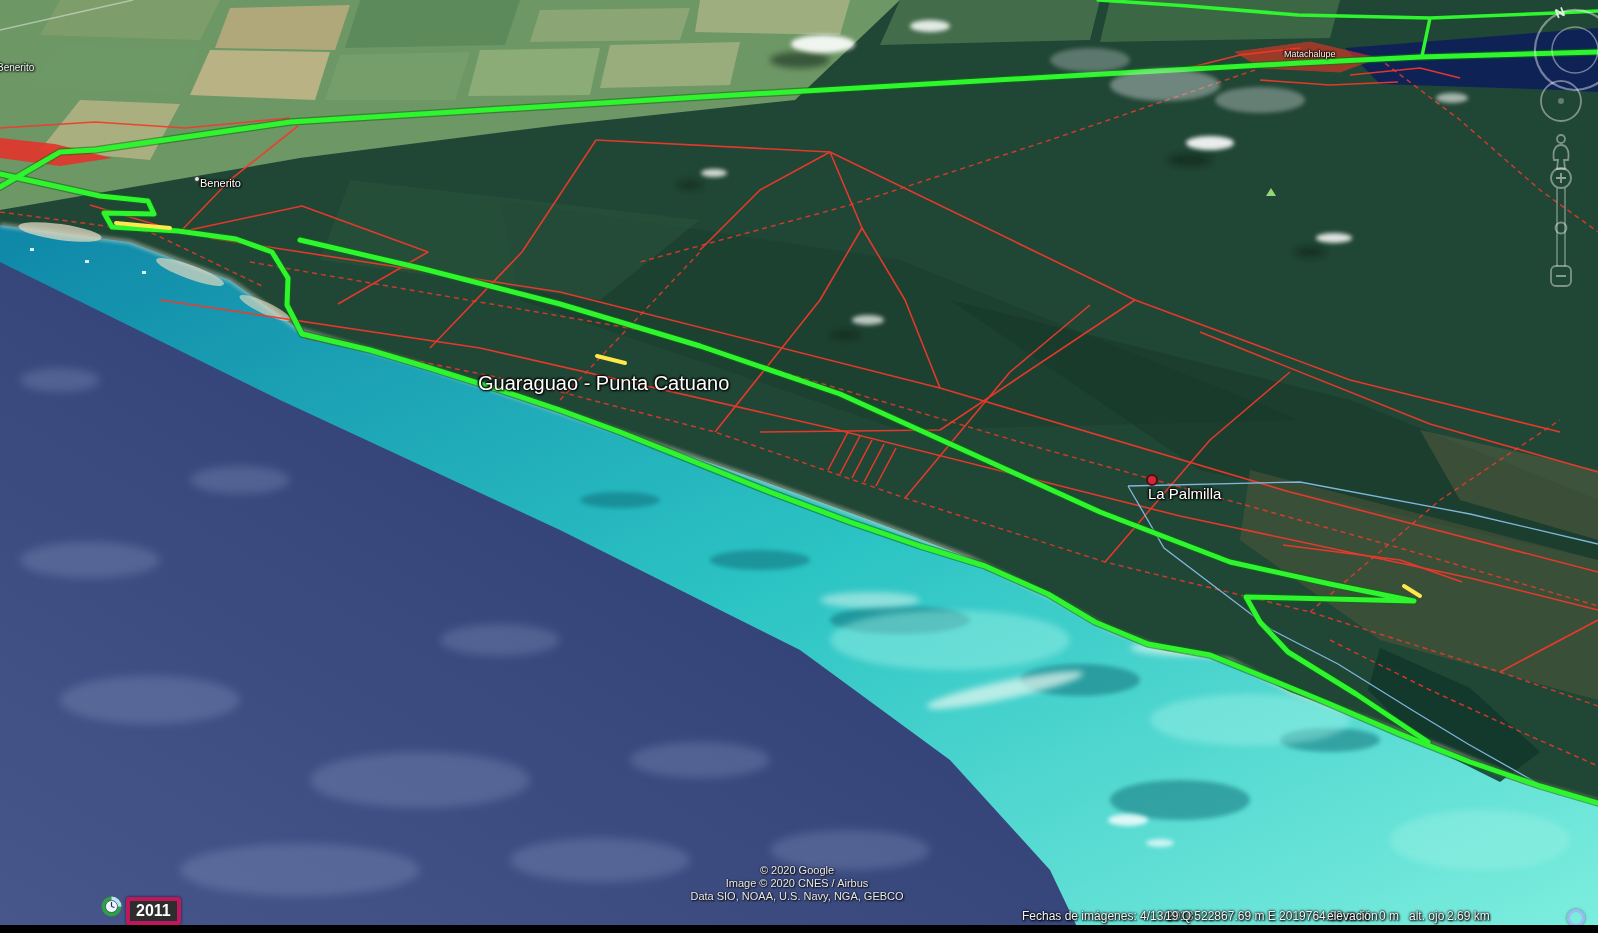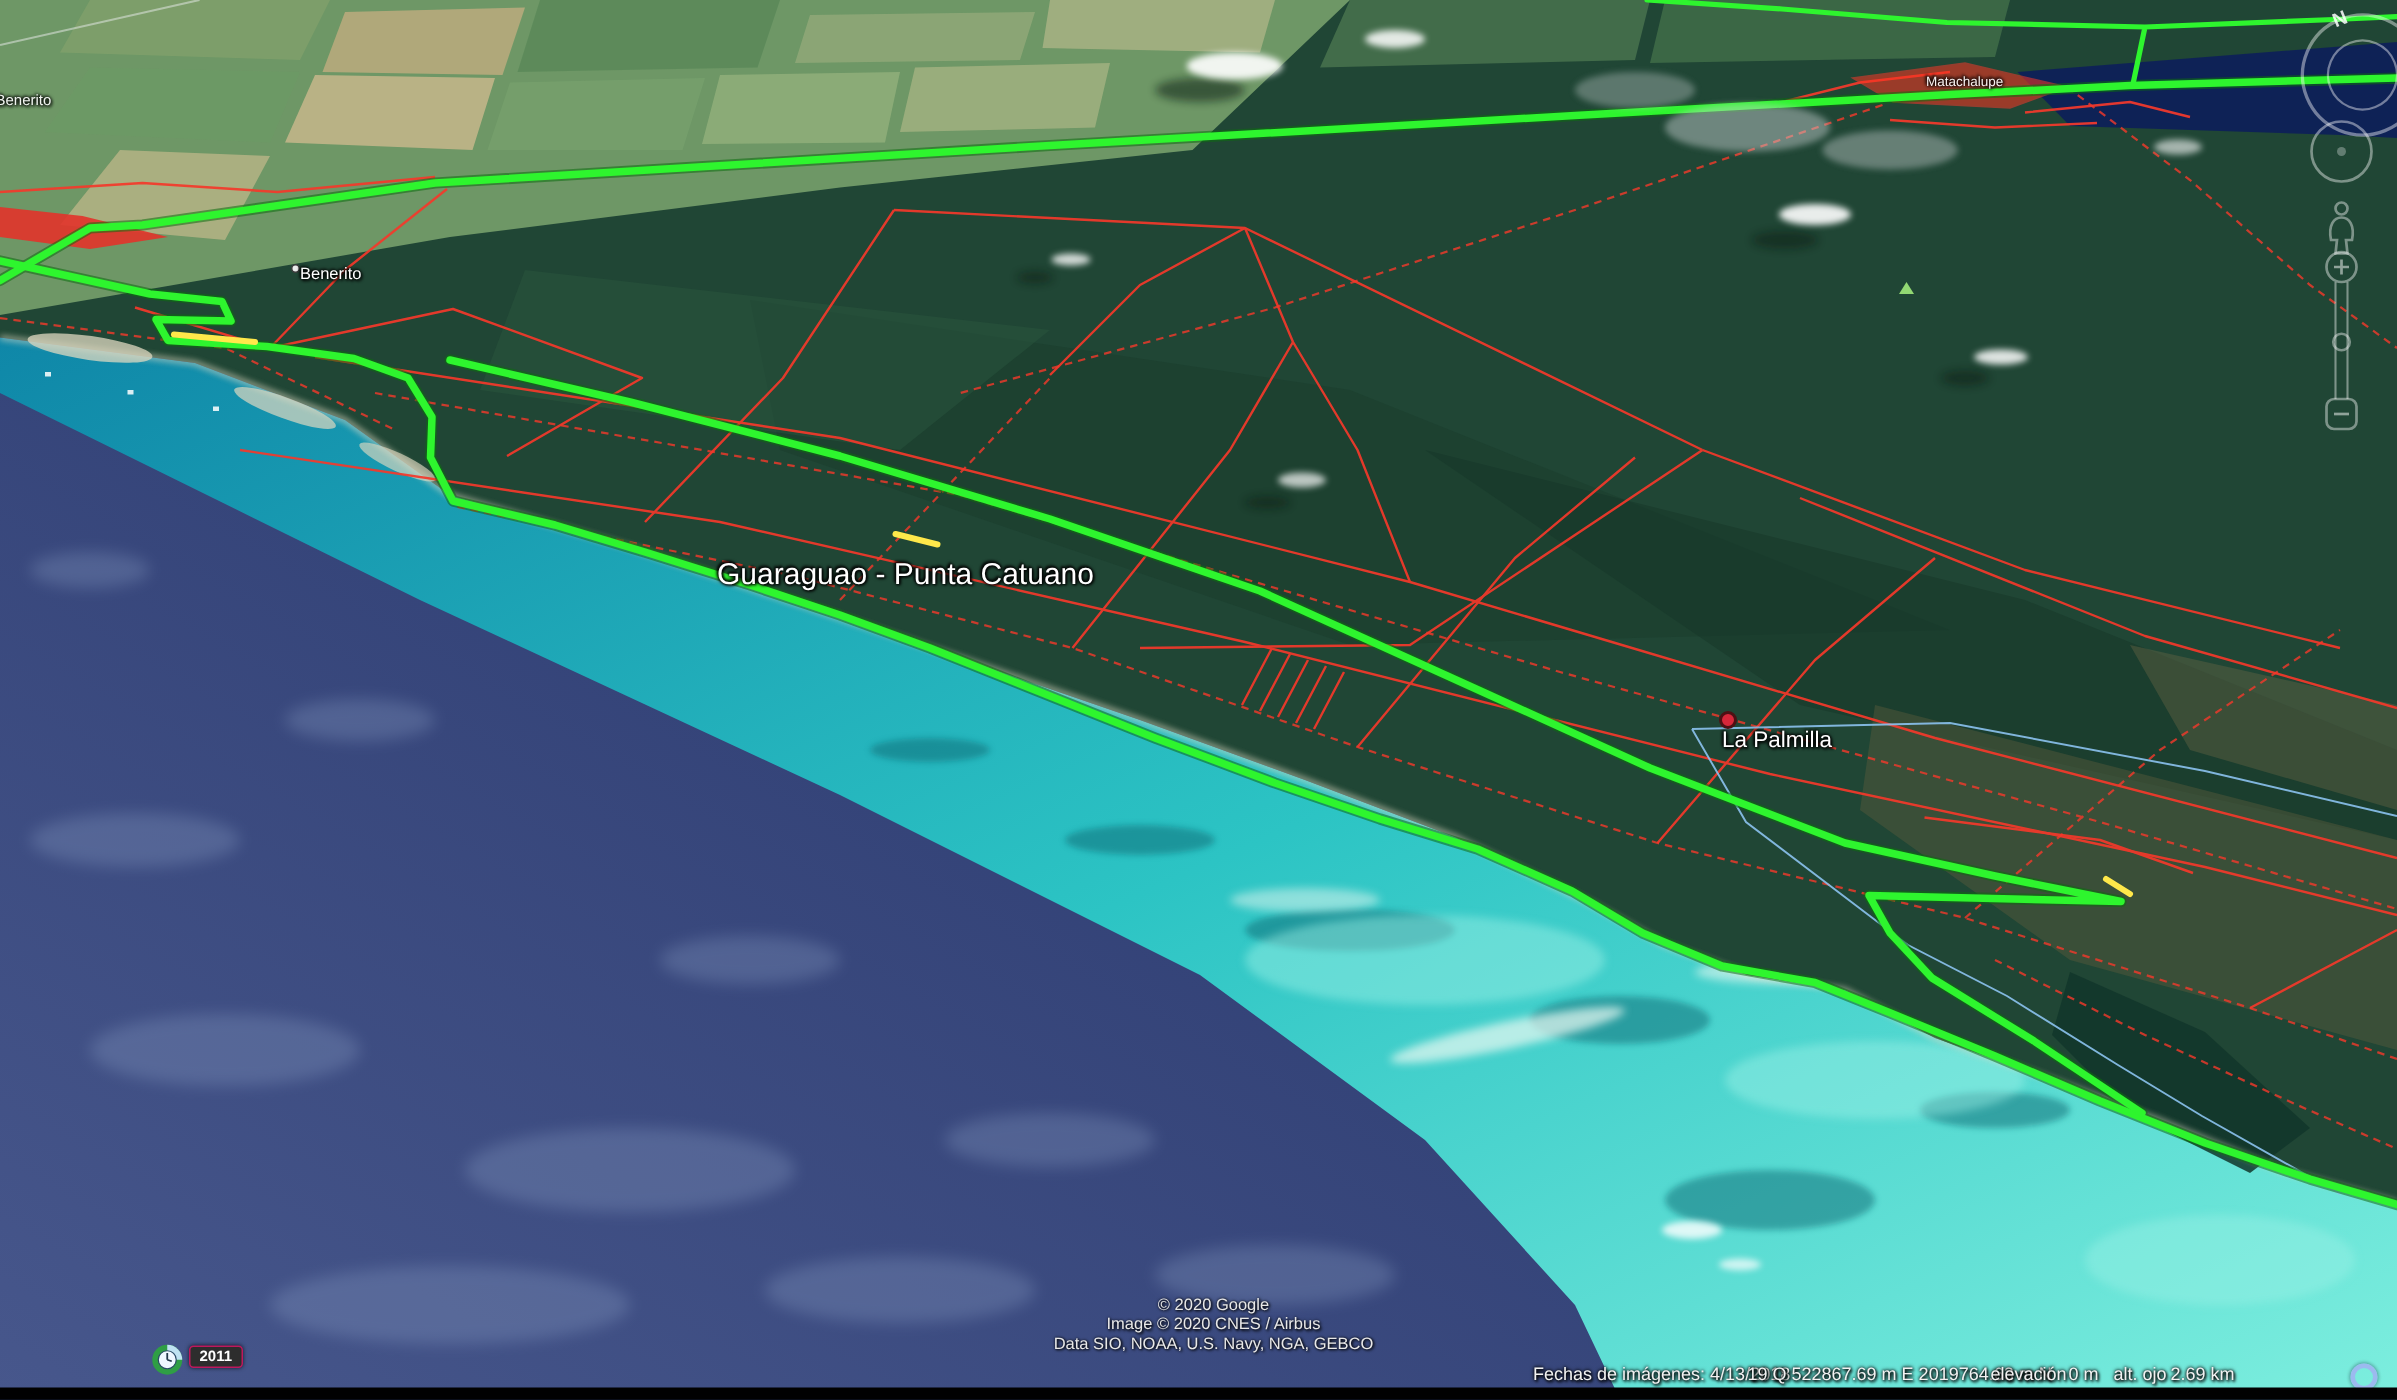--- a/index.html
+++ b/index.html
@@ -6,28 +6,28 @@
   #app{position:relative;width:1598px;height:933px;overflow:hidden;background:#22315f;
        font-family:"Liberation Sans",sans-serif;}
   #terrain{position:absolute;left:0;top:0;}
   .lbl{position:absolute;color:#fff;white-space:nowrap;
        text-shadow:0 0 2px #000,0 0 3px #000,1px 1px 2px #000,-1px -1px 2px #000;}
   .dot{position:absolute;border-radius:50%;}
   #watermark{position:absolute;right:10px;top:838px;font-size:44px;color:#fff;opacity:.96;
              letter-spacing:-.5px;text-shadow:0 1px 4px rgba(0,0,0,.45);}
   #attrib{position:absolute;left:797px;top:864px;transform:translateX(-50%);text-align:center;
           color:#e8e8e8;font-size:11px;line-height:13px;
-          text-shadow:0 0 2px #000,1px 1px 2px #000;margin-left:12px;}
+          text-shadow:0 0 2px #000,1px 1px 2px #000;}
   #statusbar span{position:absolute;top:909px;font-size:12px;color:#f2f2f2;white-space:nowrap;
           text-shadow:0 0 2px #000,1px 1px 2px #000,0 0 3px #000;}
   #stream-ind{position:absolute;left:1567px;top:909px;width:12px;height:12px;border-radius:50%;
           border:3px solid #9fb6f0;opacity:.92;box-shadow:0 0 3px rgba(0,0,30,.6);}
   #bottom-bar{position:absolute;left:0;bottom:0;width:1598px;height:8px;background:#010101;}
   #year-badge{position:absolute;left:126px;top:897px;padding:1px 6px;background:#2d2d2d;
-          border:1px solid #be185d;border-radius:3px;color:#fff;font-size:10px;font-weight:bold;
+          border:4px solid #be185d;border-radius:3px;color:#fff;font-size:16px;font-weight:bold;
           box-shadow:0 0 3px rgba(0,0,0,.7);}
   #clock-icon{position:absolute;left:101px;top:896px;width:21px;height:21px;}
   #palmilla-dot{left:1146px;top:474px;width:8px;height:8px;background:#d6273a;border:2px solid #4d1014;}
   #dominicus-dot{left:194px;top:176px;width:4px;height:4px;background:#ececec;border:1px solid #3c3c3c;}
   #tri-mark{position:absolute;left:1266px;top:188px;width:0;height:0;
           border-left:5px solid transparent;border-right:5px solid transparent;
           border-bottom:8px solid #9fe87a;opacity:.9;}
 </style>
 </head>
 <body>

